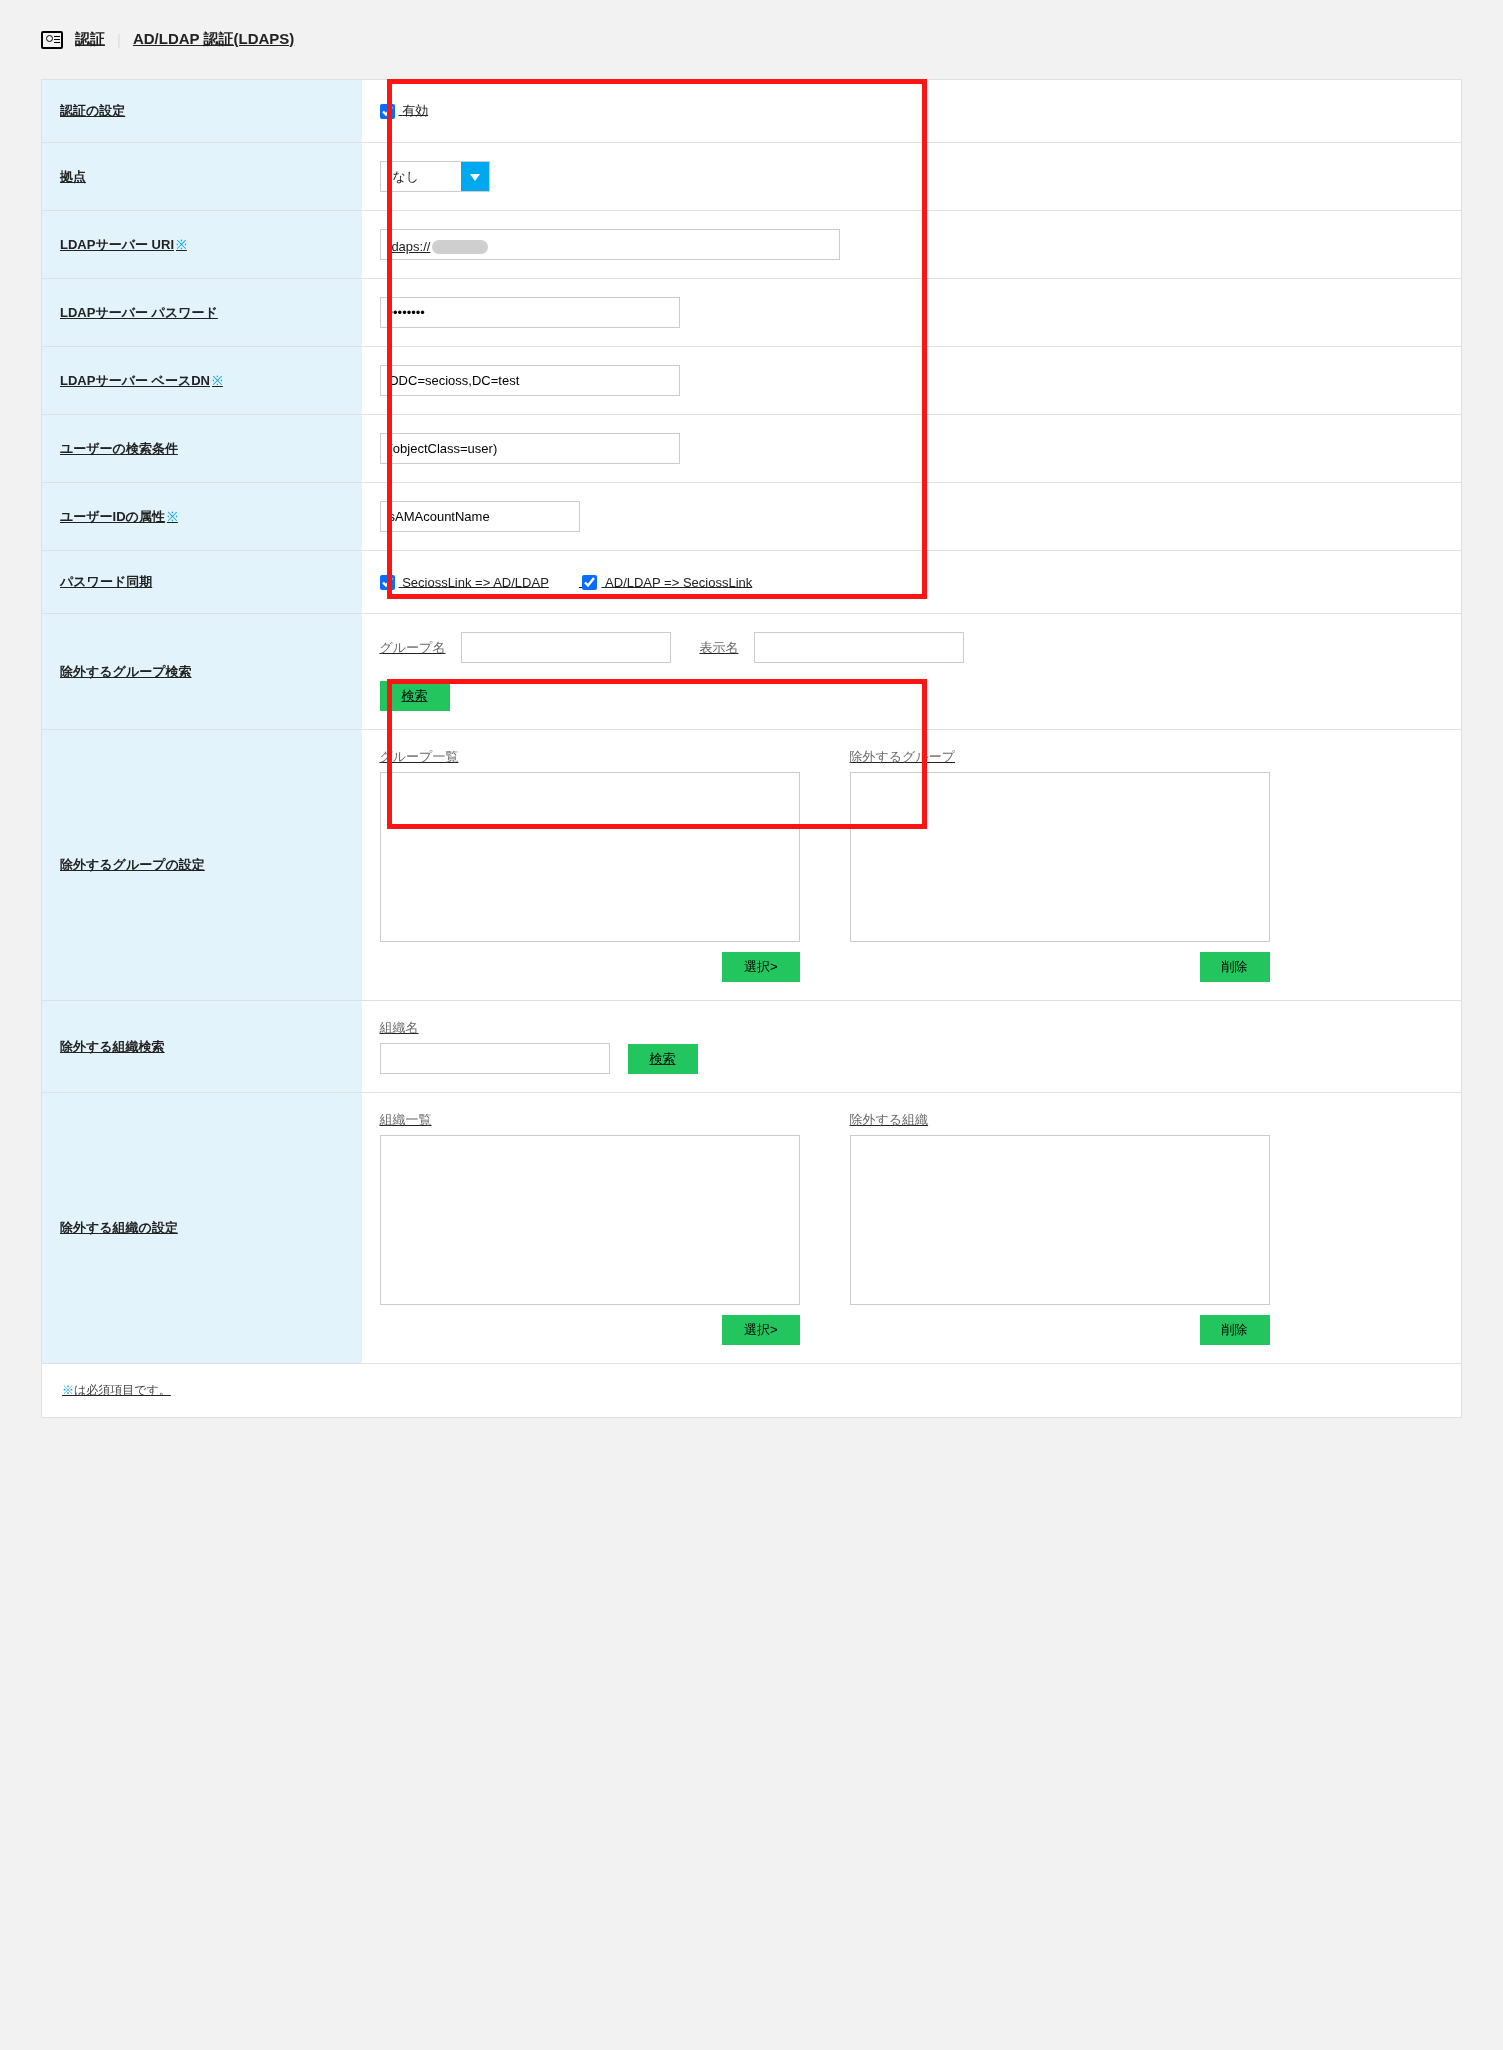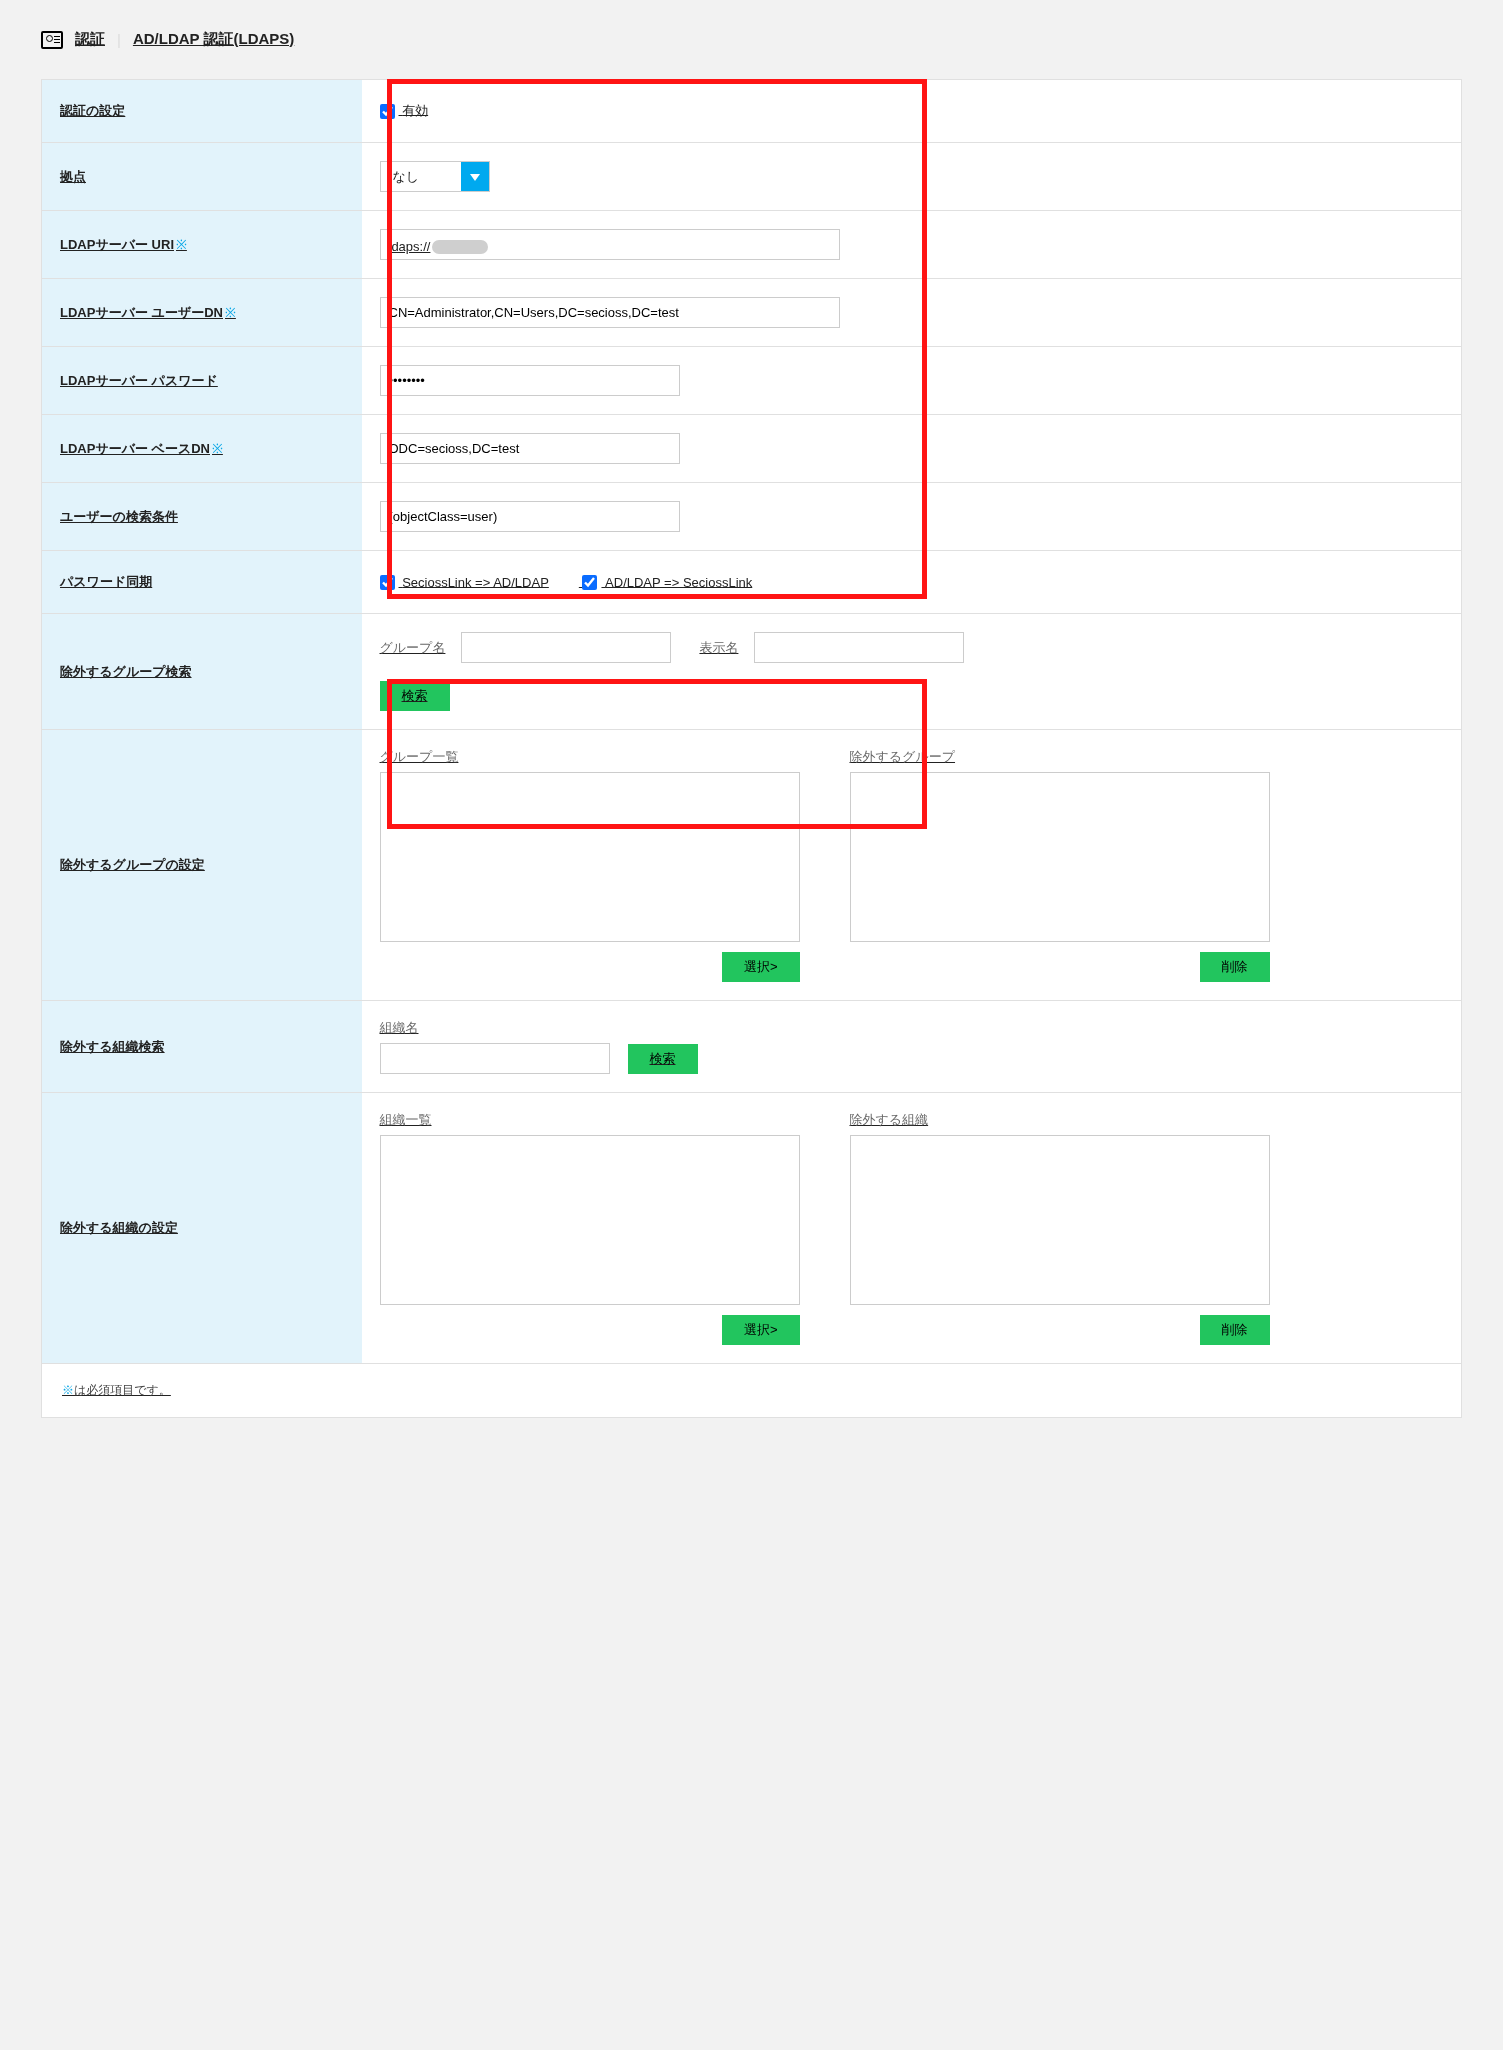--- a/index.html
+++ b/index.html
@@ -90,28 +90,20 @@
         <span>LDAPサーバー URI</span><span class="req">※</span>
       </td>
       <td class="value-cell">
         <div style="border:1px solid #ccc; width:460px; height:31px; padding:5px 8px; display:flex; align-items:flex-end;">
           <span>ldaps://</span>
                 <span class="gray-blob"></span>
         </div>
       </td>
     </tr>
 
-    <tr>
-      <td class="label-cell">
-        <span>LDAPサーバー ユーザーDN</span><span class="req">※</span>
-      </td>
-      <td class="value-cell">
-        <input type="text" style="width: 460px;" value="CN=Administrator,CN=Users,DC=secioss,DC=test">
-      </td>
-    </tr>
 
     <tr>
       <td class="label-cell">LDAPサーバー パスワード</td>
       <td class="value-cell">
         <input type="text" style="width: 300px;" value="••••••••">
       </td>
     </tr>
 
     <tr>
       <td class="label-cell">
@@ -122,20 +114,28 @@
       </td>
     </tr>
 
     <tr>
       <td class="label-cell">ユーザーの検索条件</td>
       <td class="value-cell">
         <input type="text" style="width: 300px;" value="(objectClass=user)">
       </td>
     </tr>
 
+    <tr>
+      <td class="label-cell">
+        <span>ユーザーIDの属性</span><span class="req">※</span>
+      </td>
+      <td class="value-cell">
+        <input type="text" style="width: 200px;" value="sAMAcountName">
+      </td>
+    </tr>
 
     <tr>
       <td class="label-cell">パスワード同期</td>
       <td class="value-cell">
         <input type="checkbox" class="chk" checked="" style="">
         <span class="chk-label">SeciossLink =&gt; AD/LDAP</span>
         <input type="checkbox" class="chk" checked="" style="">
         <span class="chk-label">AD/LDAP =&gt; SeciossLink</span>
       </td>
     </tr>

